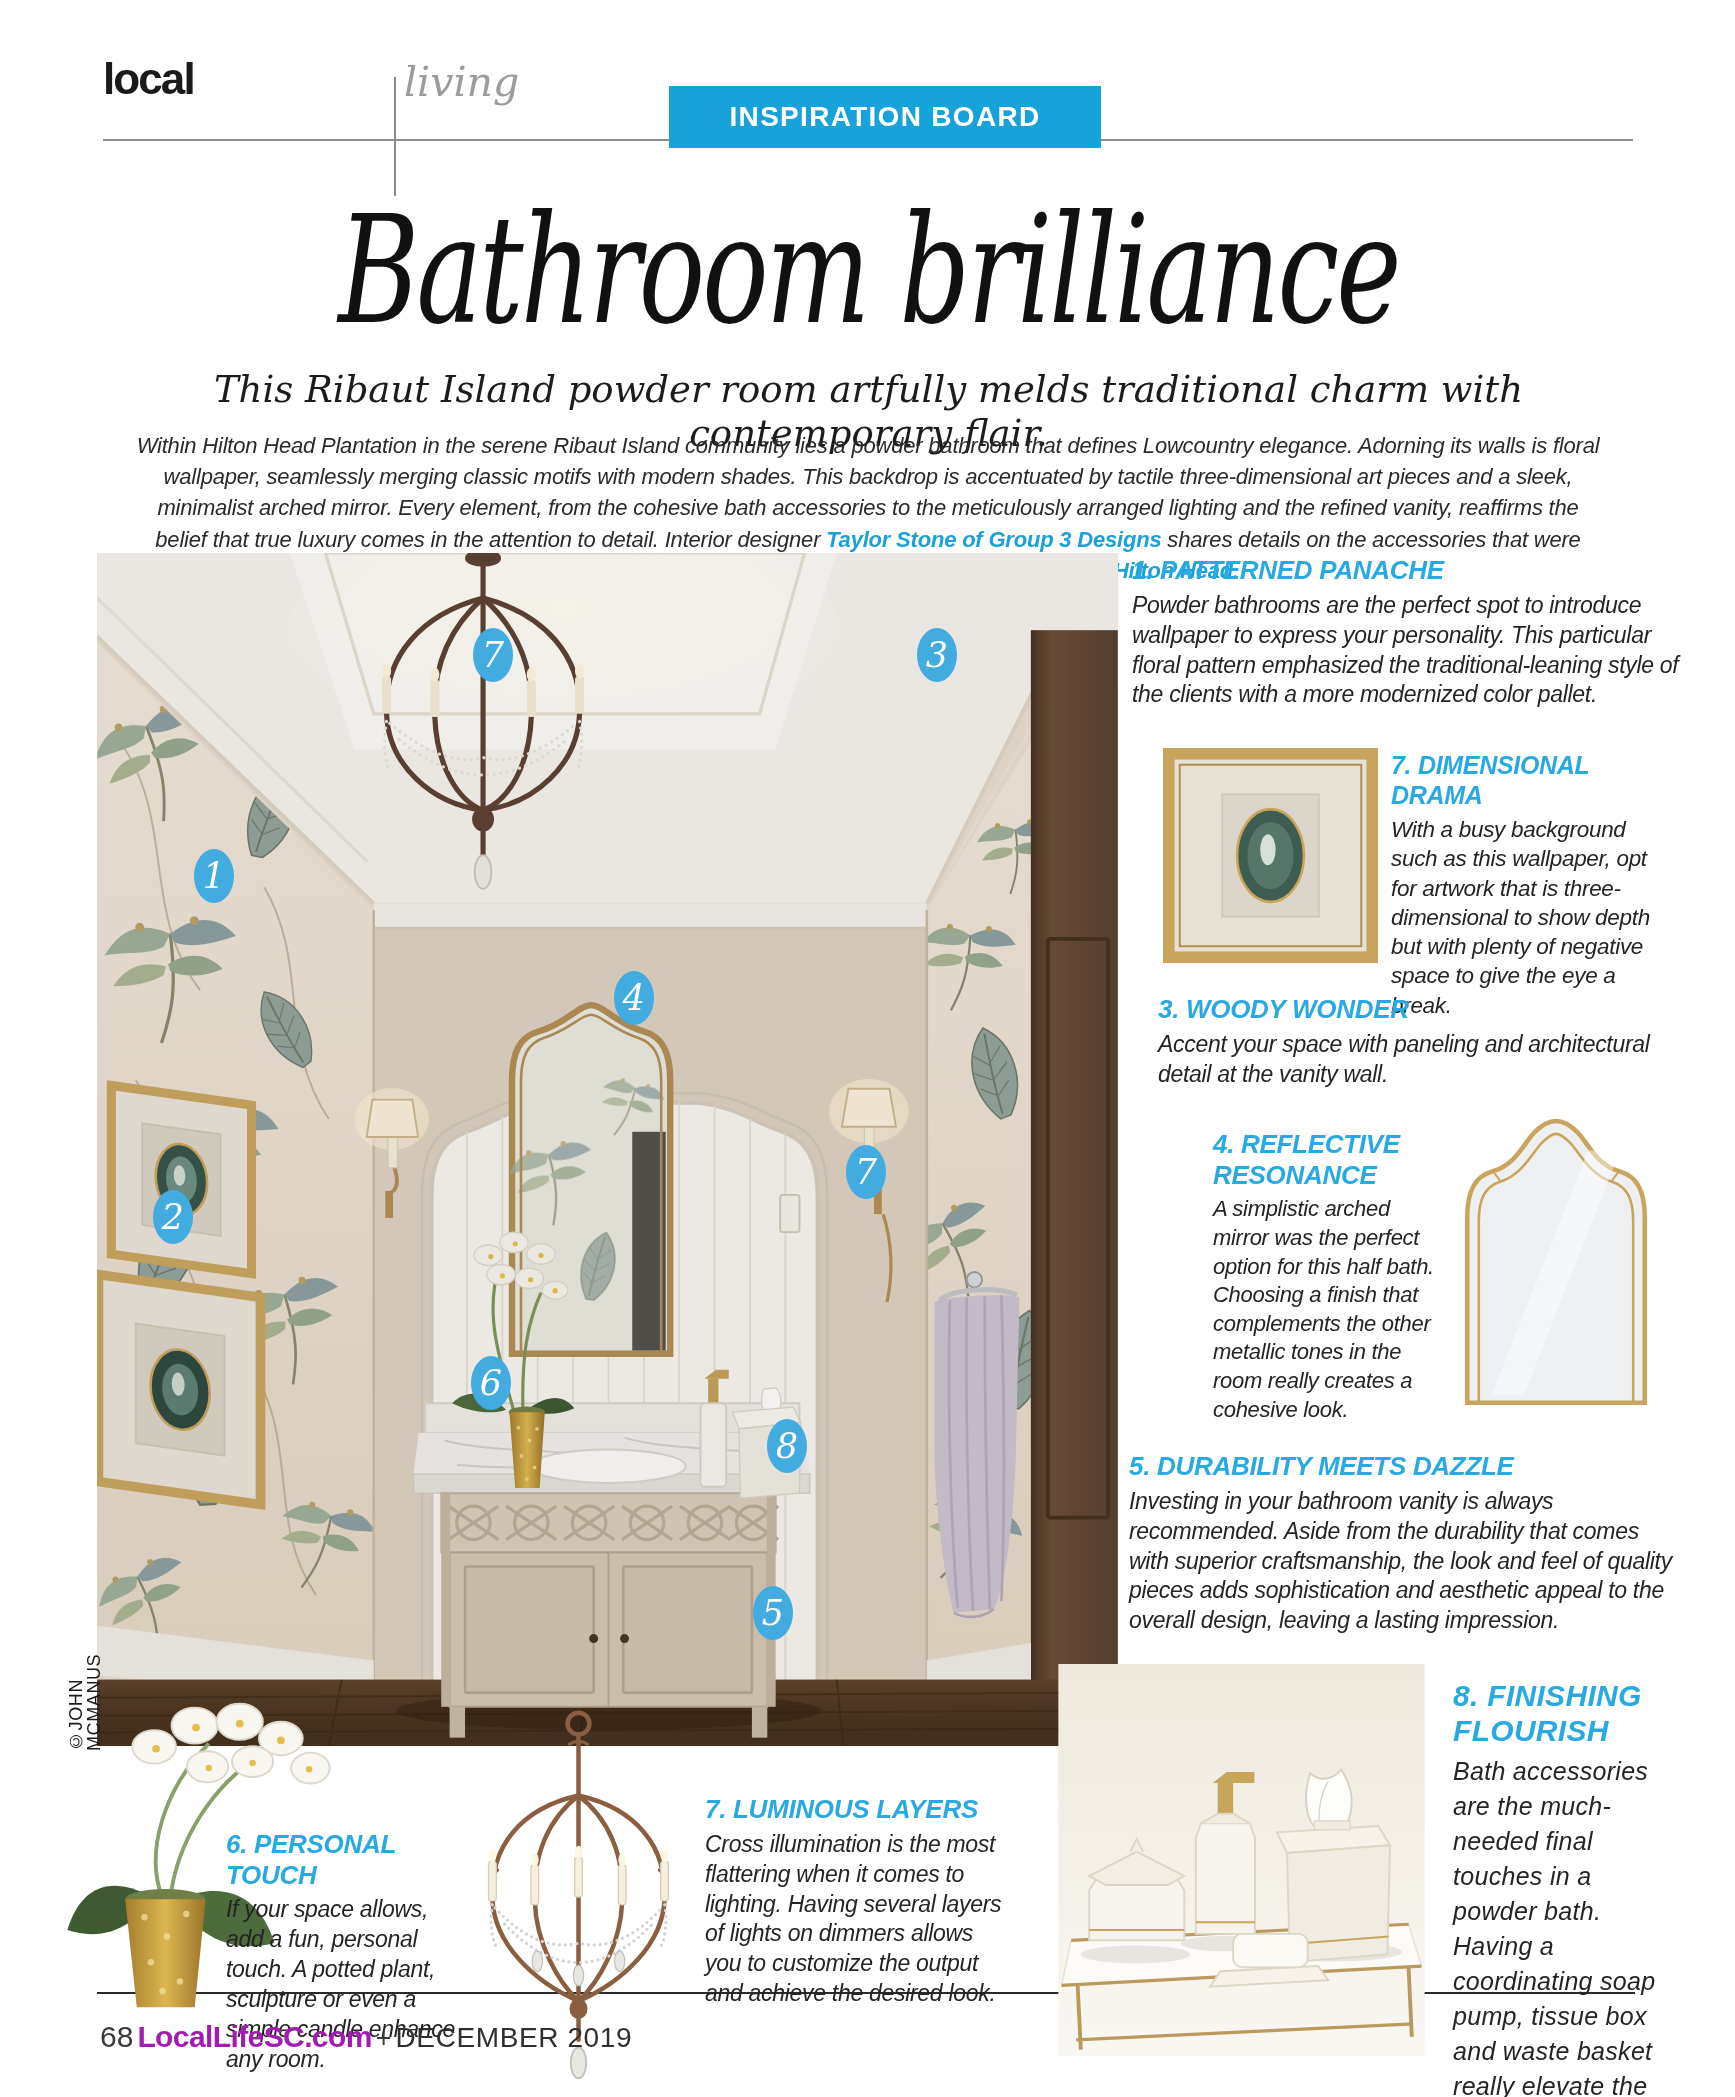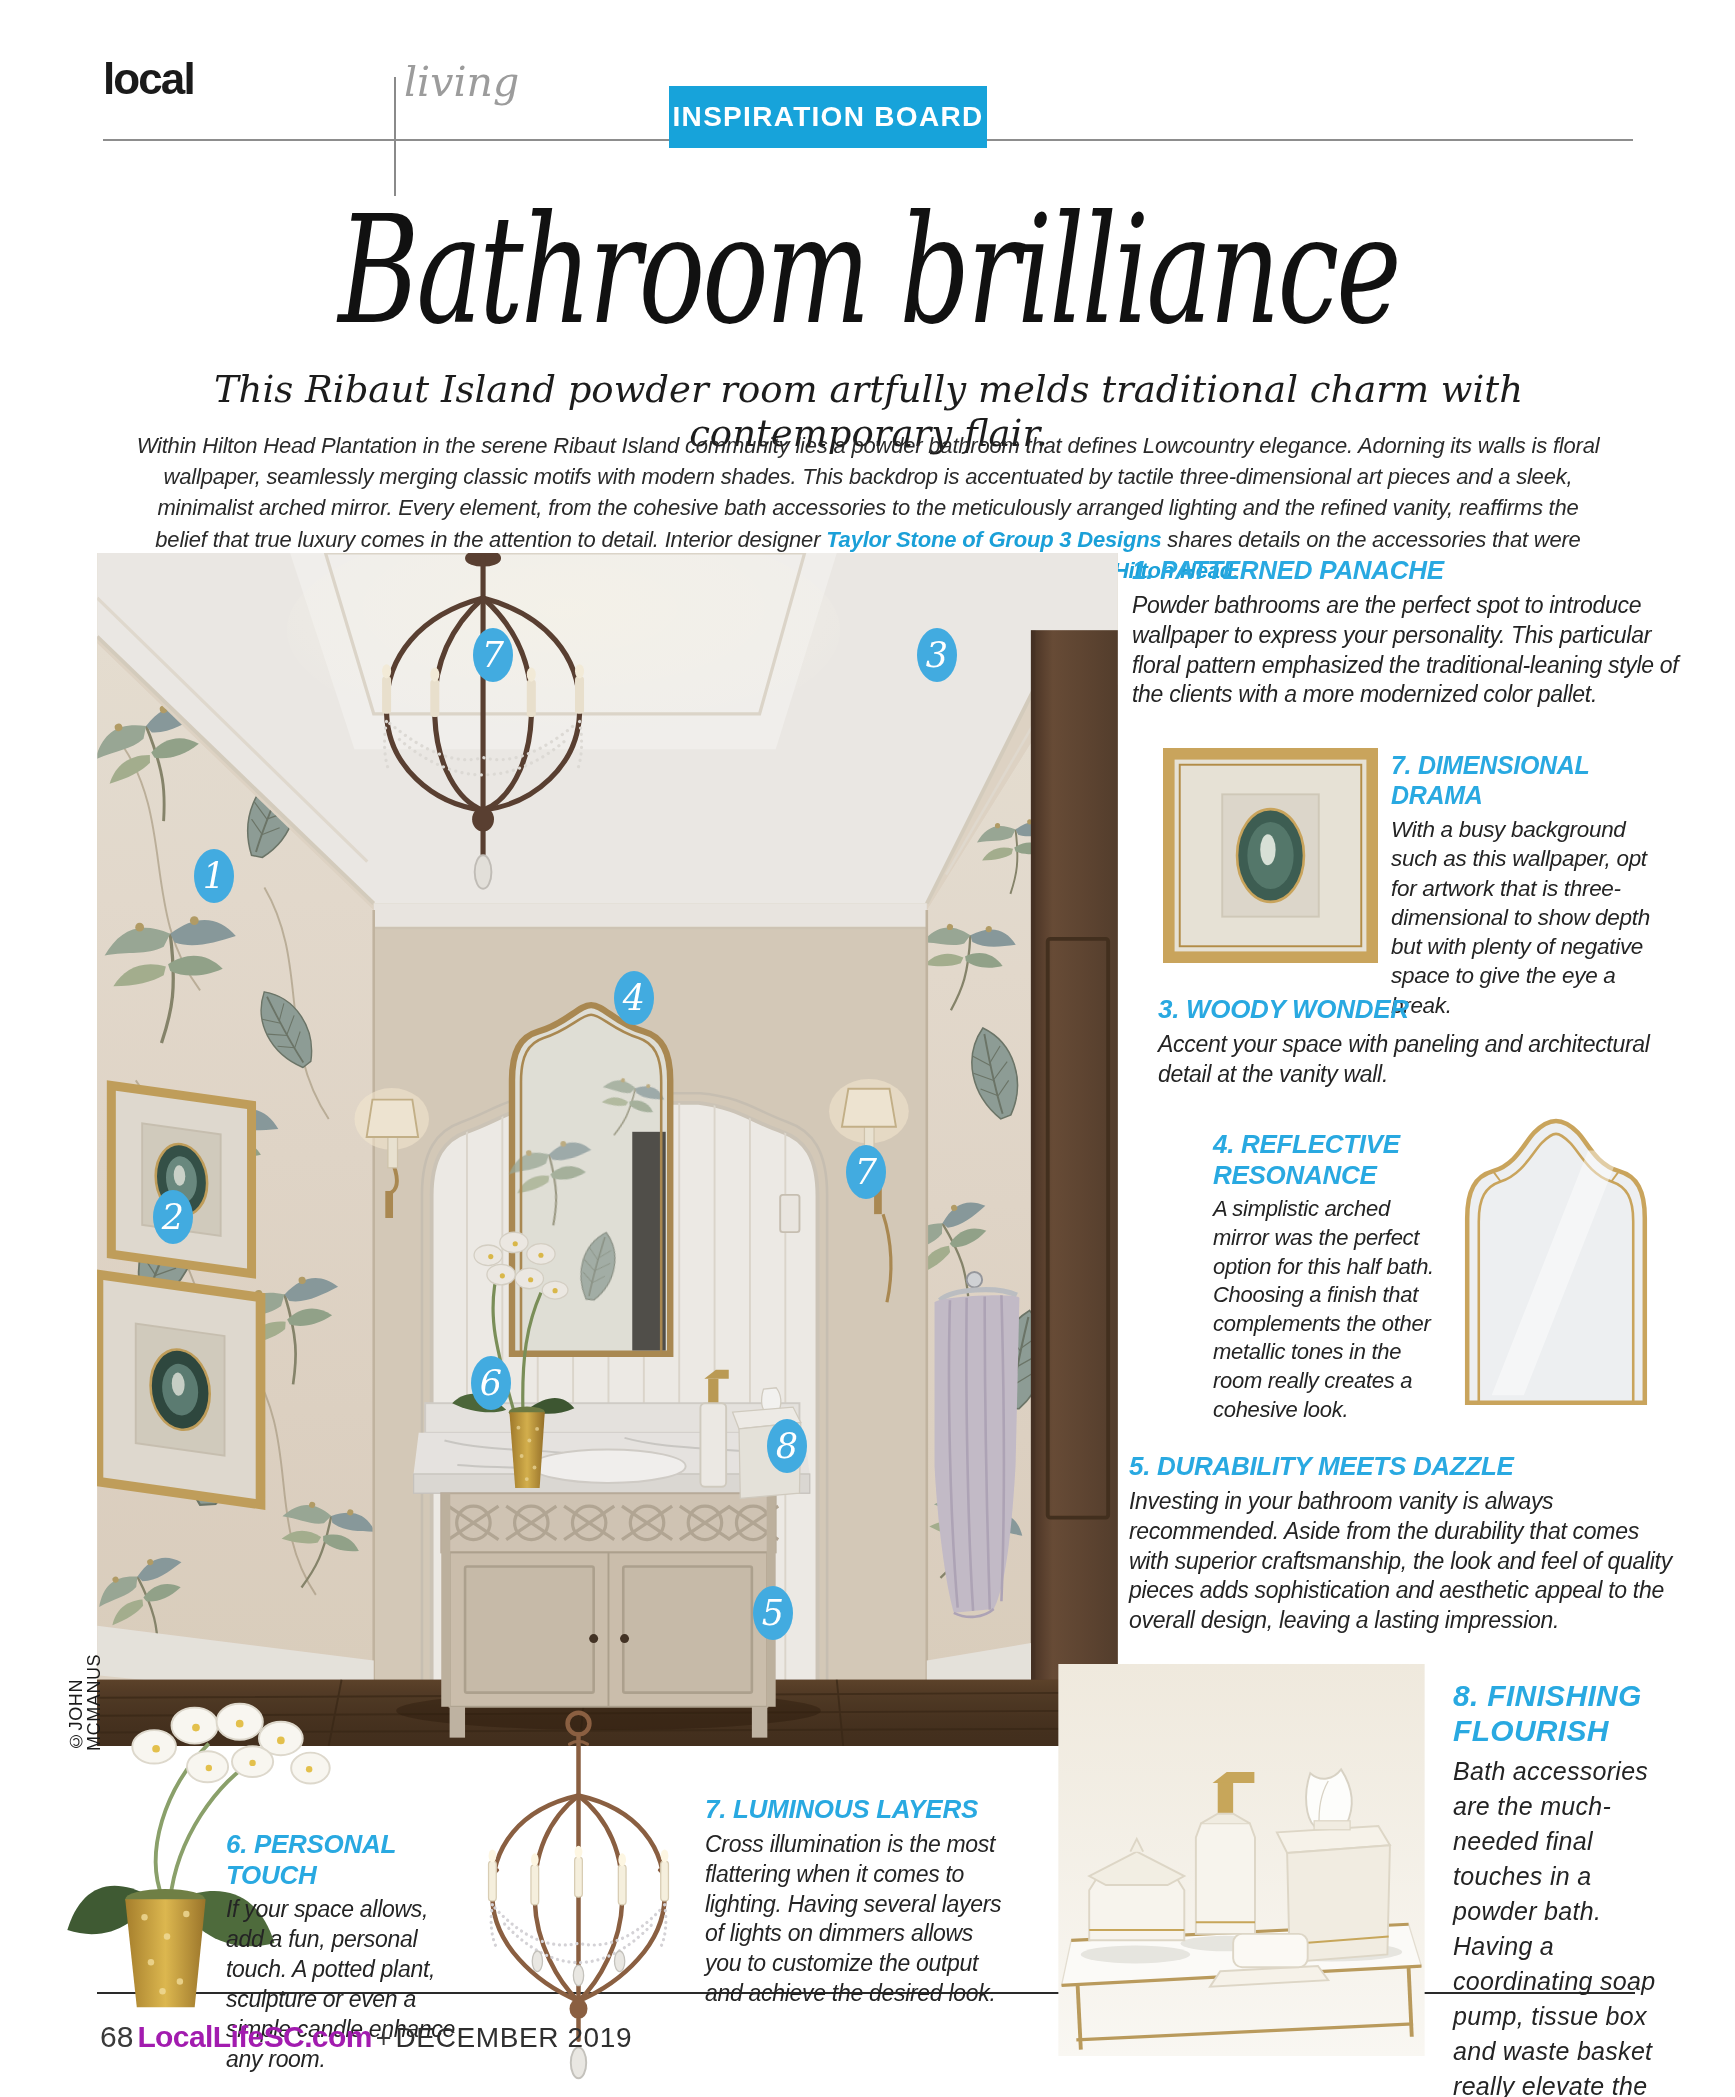--- a/index.html
+++ b/index.html
@@ -5,21 +5,21 @@
   html,body{margin:0;padding:0;background:#ffffff;}
   #page{position:relative;width:1736px;height:2097px;background:#ffffff;overflow:hidden;
         font-family:"Liberation Sans",sans-serif;color:#231f20;}
 
   
   .logo{position:absolute;left:103px;top:57px;display:flex;align-items:flex-start;}
   .logo-local{font:bold 44px/1 "Liberation Sans",sans-serif;letter-spacing:-1.9px;color:#1a1a1a;}
   .logo-bar{position:absolute;left:394px;top:77px;width:1.9px;height:119px;background:#8a8a8a;}
   .logo-living{position:absolute;left:404px;top:62px;font:italic 400 41px/1 "DejaVu Serif",serif;color:#9c9c9c;}
   .header-rule{position:absolute;left:103px;top:139px;width:1530px;height:1.9px;background:#8d8d8d;}
-  .banner{position:absolute;left:669px;top:86px;width:318px;height:62px;background:#17a3da;
+  .banner{position:absolute;left:669px;top:86px;width:432px;height:62px;background:#17a3da;
           display:flex;align-items:center;justify-content:center;}
   .banner span{font:bold 28px/1 "Liberation Sans",sans-serif;color:#ffffff;letter-spacing:1.3px;}
 
   
   .headline{position:absolute;left:0;top:193px;width:1736px;text-align:center;}
   .headline span{display:inline-block;font:italic 149px/1.05 "DejaVu Serif",serif;color:#111111;
                  transform:scaleX(.74);transform-origin:center;letter-spacing:-3.9px;}
   .deck{position:absolute;left:97px;top:368px;width:1543px;text-align:center;
         font:italic 37px/1.2 "DejaVu Serif",serif;color:#1c1c1c;}
   .intro{position:absolute;left:135px;top:430px;width:1466px;text-align:center;

